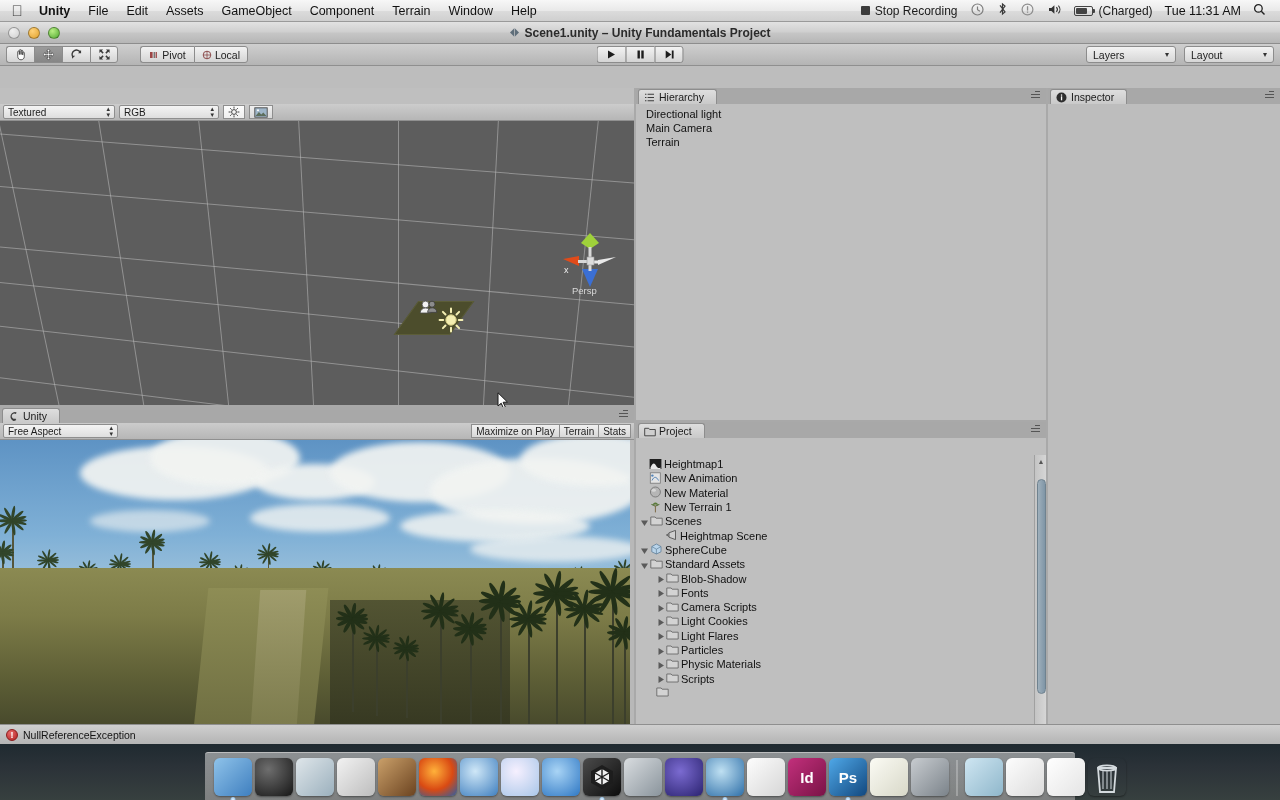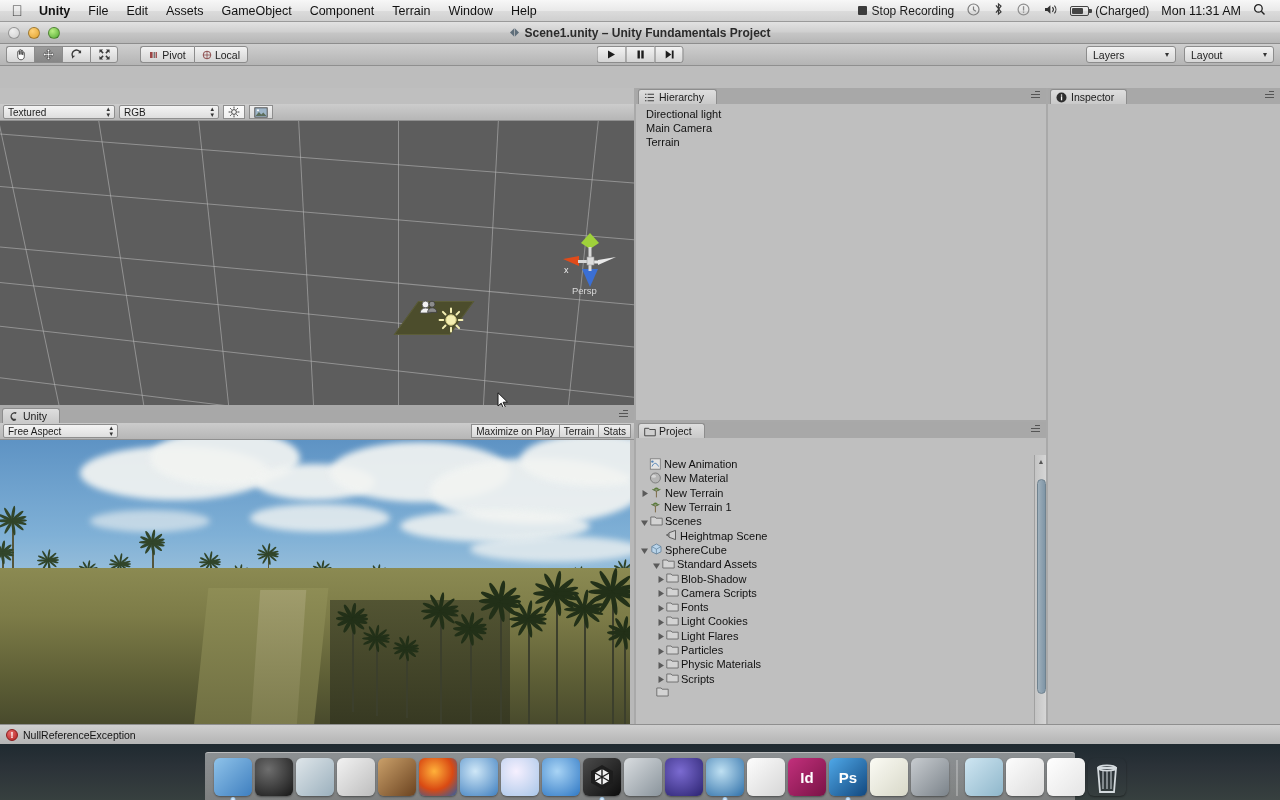--- a/index.html
+++ b/index.html
@@ -262,21 +262,21 @@
             <path d="M1 5h2.4L6.4 2.2v8.6L3.4 8H1z" fill="#333"></path>
             <path d="M8.4 4.2a3.4 3.4 0 010 4.6M10.4 2.6a5.8 5.8 0 010 7.8" fill="none" stroke="#333" stroke-width="1.1"></path>
           </svg>
       </div>
       <div class="mb-status batt">
         <span class="batt-body">
             <span class="batt-fill"></span>
           </span>
         <span style="margin-left:6px">(Charged)</span>
       </div>
-      <div class="mb-clock">Mon 11:31 AM</div>
+      <div class="mb-clock">Tue 11:31 AM</div>
       <div class="mb-search">
         <svg width="13" height="13" viewBox="0 0 13 13">
             <circle cx="5.4" cy="5.4" r="3.8" fill="none" stroke="#222" stroke-width="1.3"></circle>
             <path d="M8.3 8.3l3.2 3.2" stroke="#222" stroke-width="1.4"></path>
           </svg>
       </div>
     </div>
   </div>
 
   <div class="unity-win">
@@ -1177,52 +1177,49 @@
             <i></i>
             <i></i>
           </div>
       </div>
 
 
       <div class="proj-list" id="proj-list">
           <div class="proj-row" style="padding-left: 4px;">
             <span class="tri-spacer"></span>
             <span class="row-ico"><svg width="13" height="12" viewBox="0 0 13 12">
+                <rect x=".6" y="1" width="11.8" height="10" fill="#1e1e1e"></rect>
+                <path d="M1.5 9.5c2-5 4-5 5.5-2s3.5 3 4.5 2v1.5h-10z" fill="#e8e8e8"></path>
+              </svg></span>
+            <span>Heightmap1</span>
+          </div>
+          <div class="proj-row" style="padding-left: 4px;">
+            <span class="tri-spacer"></span>
+            <span class="row-ico"><svg width="13" height="12" viewBox="0 0 13 12">
                 <rect x="1.3" y=".8" width="10" height="10.4" fill="#e4e4e4" stroke="#777" stroke-width=".8"></rect>
                 <path d="M3 8.5c2-4.5 4.5-4 6.5 0" fill="none" stroke="#5585b8" stroke-width="1"></path>
                 <circle cx="3.4" cy="3.6" r="1.2" fill="#5585b8"></circle>
               </svg></span>
             <span>New Animation</span>
           </div>
           <div class="proj-row" style="padding-left: 4px;">
             <span class="tri-spacer"></span>
             <span class="row-ico"><svg width="13" height="12" viewBox="0 0 13 12">
                 <circle cx="6.4" cy="6" r="5" fill="#b6b6b6" stroke="#6e6e6e" stroke-width=".8"></circle>
                 <ellipse cx="4.8" cy="4.2" rx="2.2" ry="1.5" fill="#e4e4e4" opacity=".7"></ellipse>
               </svg></span>
             <span>New Material</span>
           </div>
           <div class="proj-row" style="padding-left: 4px;">
-            <span class="tri"><svg width="9" height="9" viewBox="0 0 9 9">
-                <path d="M2.5 1L8 4.5 2.5 8z" fill="#5a5a5a"></path>
-              </svg></span>
+            <span class="tri-spacer"></span>
             <span class="row-ico"><svg width="13" height="12" viewBox="0 0 13 12">
                 <path d="M6.4 1.4c1.6 0 2.6 1.4 2.6 2.6L6.4 3.6 3.8 4c0-1.2 1-2.6 2.6-2.6z" fill="#5a7a3a"></path>
                 <path d="M2.4 3.4c1.6.3 3 1.2 4 2M10.4 3.4c-1.6.3-3 1.2-4 2" stroke="#5a7a3a" stroke-width="1"></path>
                 <rect x="5.9" y="4.4" width="1" height="7" fill="#7d6a46"></rect>
               </svg></span>
-            <span>New Terrain</span>
-          </div>
-          <div class="proj-row" style="padding-left: 4px;">
-            <span class="tri-spacer"></span>
-            <span class="row-ico"><svg width="13" height="12" viewBox="0 0 13 12">
-                <path d="M6.4 1.4c1.6 0 2.6 1.4 2.6 2.6L6.4 3.6 3.8 4c0-1.2 1-2.6 2.6-2.6z" fill="#5a7a3a"></path>
-                <path d="M2.4 3.4c1.6.3 3 1.2 4 2M10.4 3.4c-1.6.3-3 1.2-4 2" stroke="#5a7a3a" stroke-width="1"></path>
-                <rect x="5.9" y="4.4" width="1" height="7" fill="#7d6a46"></rect>
-              </svg></span>
             <span>New Terrain 1</span>
           </div>
           <div class="proj-row" style="padding-left: 4px;">
             <span class="tri"><svg width="9" height="9" viewBox="0 0 9 9">
                 <path d="M1 2.5h7L4.5 8z" fill="#5a5a5a"></path>
               </svg></span>
             <span class="row-ico"><svg width="13" height="12" viewBox="0 0 13 12">
                 <path d="M.8 2h4.3l1 1.2h6.1V10H.8z" fill="#d3d3d3" stroke="#6a6a6a" stroke-width=".9"></path>
               </svg></span>
             <span>Scenes</span>
@@ -1238,21 +1235,21 @@
           <div class="proj-row" style="padding-left: 4px;">
             <span class="tri"><svg width="9" height="9" viewBox="0 0 9 9">
                 <path d="M1 2.5h7L4.5 8z" fill="#5a5a5a"></path>
               </svg></span>
             <span class="row-ico"><svg width="13" height="12" viewBox="0 0 13 12">
                 <path d="M6.4 1l4.6 2.6v5.2L6.4 11 1.8 8.8V3.6z" fill="#b9d4ea" stroke="#5f7f99" stroke-width=".8"></path>
                 <path d="M1.8 3.6l4.6 2.6 4.6-2.6M6.4 6.2V11" stroke="#5f7f99" stroke-width=".7" fill="none"></path>
               </svg></span>
             <span>SphereCube</span>
           </div>
-          <div class="proj-row" style="padding-left: 16px;">
+          <div class="proj-row" style="padding-left: 4px;">
             <span class="tri"><svg width="9" height="9" viewBox="0 0 9 9">
                 <path d="M1 2.5h7L4.5 8z" fill="#5a5a5a"></path>
               </svg></span>
             <span class="row-ico"><svg width="13" height="12" viewBox="0 0 13 12">
                 <path d="M.8 2h4.3l1 1.2h6.1V10H.8z" fill="#d3d3d3" stroke="#6a6a6a" stroke-width=".9"></path>
               </svg></span>
             <span>Standard Assets</span>
           </div>
           <div class="proj-row" style="padding-left: 20px;">
             <span class="tri"><svg width="9" height="9" viewBox="0 0 9 9">
@@ -1263,30 +1260,30 @@
               </svg></span>
             <span>Blob-Shadow</span>
           </div>
           <div class="proj-row" style="padding-left: 20px;">
             <span class="tri"><svg width="9" height="9" viewBox="0 0 9 9">
                 <path d="M2.5 1L8 4.5 2.5 8z" fill="#5a5a5a"></path>
               </svg></span>
             <span class="row-ico"><svg width="13" height="12" viewBox="0 0 13 12">
                 <path d="M.8 2h4.3l1 1.2h6.1V10H.8z" fill="#d3d3d3" stroke="#6a6a6a" stroke-width=".9"></path>
               </svg></span>
-            <span>Camera Scripts</span>
+            <span>Fonts</span>
           </div>
           <div class="proj-row" style="padding-left: 20px;">
             <span class="tri"><svg width="9" height="9" viewBox="0 0 9 9">
                 <path d="M2.5 1L8 4.5 2.5 8z" fill="#5a5a5a"></path>
               </svg></span>
             <span class="row-ico"><svg width="13" height="12" viewBox="0 0 13 12">
                 <path d="M.8 2h4.3l1 1.2h6.1V10H.8z" fill="#d3d3d3" stroke="#6a6a6a" stroke-width=".9"></path>
               </svg></span>
-            <span>Fonts</span>
+            <span>Camera Scripts</span>
           </div>
           <div class="proj-row" style="padding-left: 20px;">
             <span class="tri"><svg width="9" height="9" viewBox="0 0 9 9">
                 <path d="M2.5 1L8 4.5 2.5 8z" fill="#5a5a5a"></path>
               </svg></span>
             <span class="row-ico"><svg width="13" height="12" viewBox="0 0 13 12">
                 <path d="M.8 2h4.3l1 1.2h6.1V10H.8z" fill="#d3d3d3" stroke="#6a6a6a" stroke-width=".9"></path>
               </svg></span>
             <span>Light Cookies</span>
           </div>

